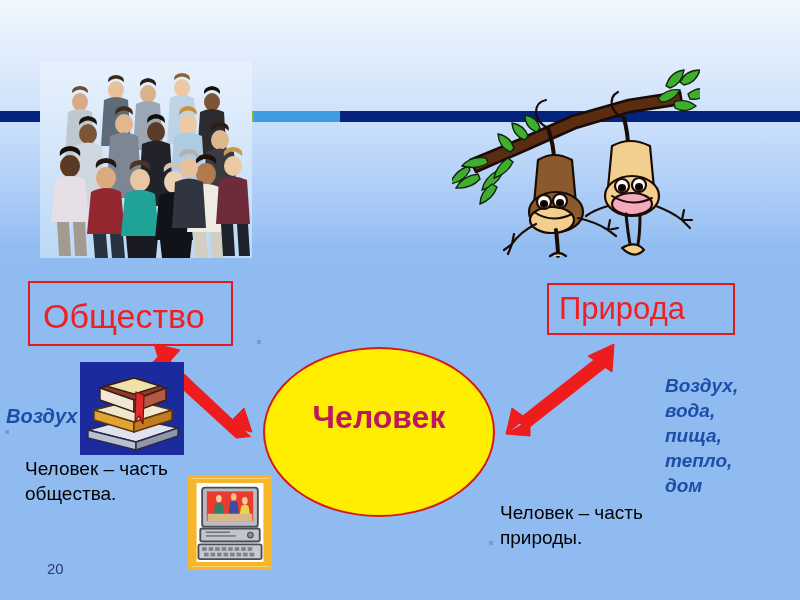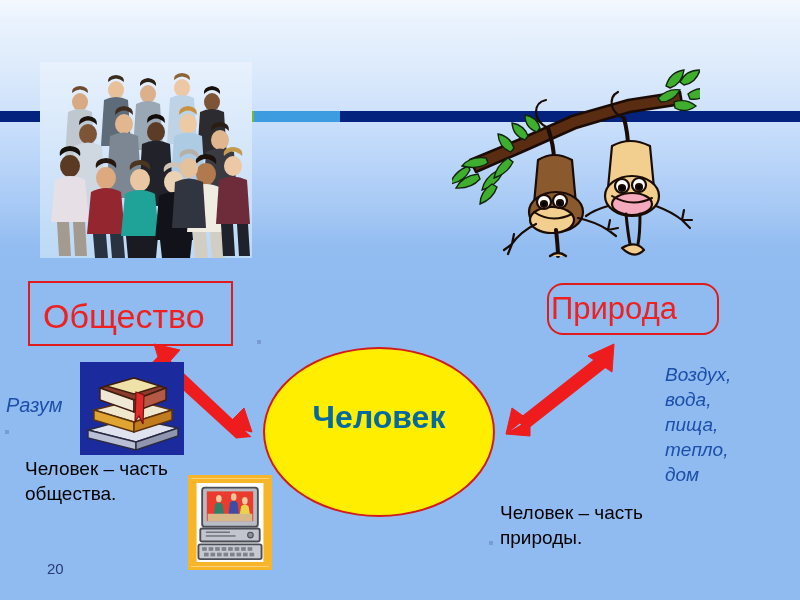--- a/index.html
+++ b/index.html
@@ -92,61 +92,61 @@
     width: 205px;
     height: 65px;
     font-size: 34px;
     line-height: 38px;
     padding: 14px 0 0 13px;
     word-break: break-all;
   }
   #box-nature {
     left: 547px;
     top: 283px;
-    width: 172px;
+    width: 188px;
     height: 52px;
     font-size: 31px;
     line-height: 48px;
-    padding-left: 2px;
-    border-radius: 16px;
+    padding-left: 10px;
   }
 
   
   #ellipse-human {
     position: absolute;
     left: 263px;
     top: 347px;
     width: 232px;
     height: 170px;
     border: 2px solid #d21b1b;
     border-radius: 50%;
     background: #ffee00;
     box-sizing: border-box;
   }
   #ellipse-human .label {
     position: absolute;
     left: 0;
     right: 0;
     top: 46px;
     text-align: center;
-    color: #0369a1;
+    color: #be185d;
     font-size: 32px;
     font-weight: bold;
     line-height: 44px;
     width: 150px;
     margin: 0 auto;
     word-break: break-all;
   }
 
   
   .txt-blue-italic {
     position: absolute;
     color: #1d4fa8;
     font-style: italic;
-    font-weight: normal;
+    font-weight: bold;
+    margin-top: 11px;
   }
   #label-reason {
     left: 6px;
     top: 394px;
     font-size: 20px;
   }
   #label-resources {
     left: 665px;
     top: 362px;
     width: 78px;
@@ -479,21 +479,21 @@
         <rect x="21" y="80" width="5" height="4"></rect>
       <rect x="28" y="80" width="5" height="4"></rect>
         <rect x="35" y="80" width="5" height="4"></rect>
       <rect x="42" y="80" width="5" height="4"></rect>
         <rect x="49" y="80" width="5" height="4"></rect>
       <rect x="56" y="80" width="5" height="4"></rect>
         <rect x="63" y="80" width="5" height="4"></rect>
     </g>
   </svg>
 
-  <div class="txt-blue-italic" id="label-reason">Разум</div>
+  <div class="txt-blue-italic" id="label-reason">Воздух</div>
   <div class="txt-blue-italic" id="label-resources">Воздух, вода, пища, тепло, дом</div>
 
   <div class="txt-black" id="caption-society">Человек – часть общества.</div>
   <div class="txt-black" id="caption-nature">Человек – часть природы.</div>
 
   <div id="page-number">20</div>
 
   <div class="dot-artifact" style="left:257px; top:340px;"></div>
   <div class="dot-artifact" style="left:489px; top:541px;"></div>
   <div class="dot-artifact" style="left:5px; top:430px;"></div>

